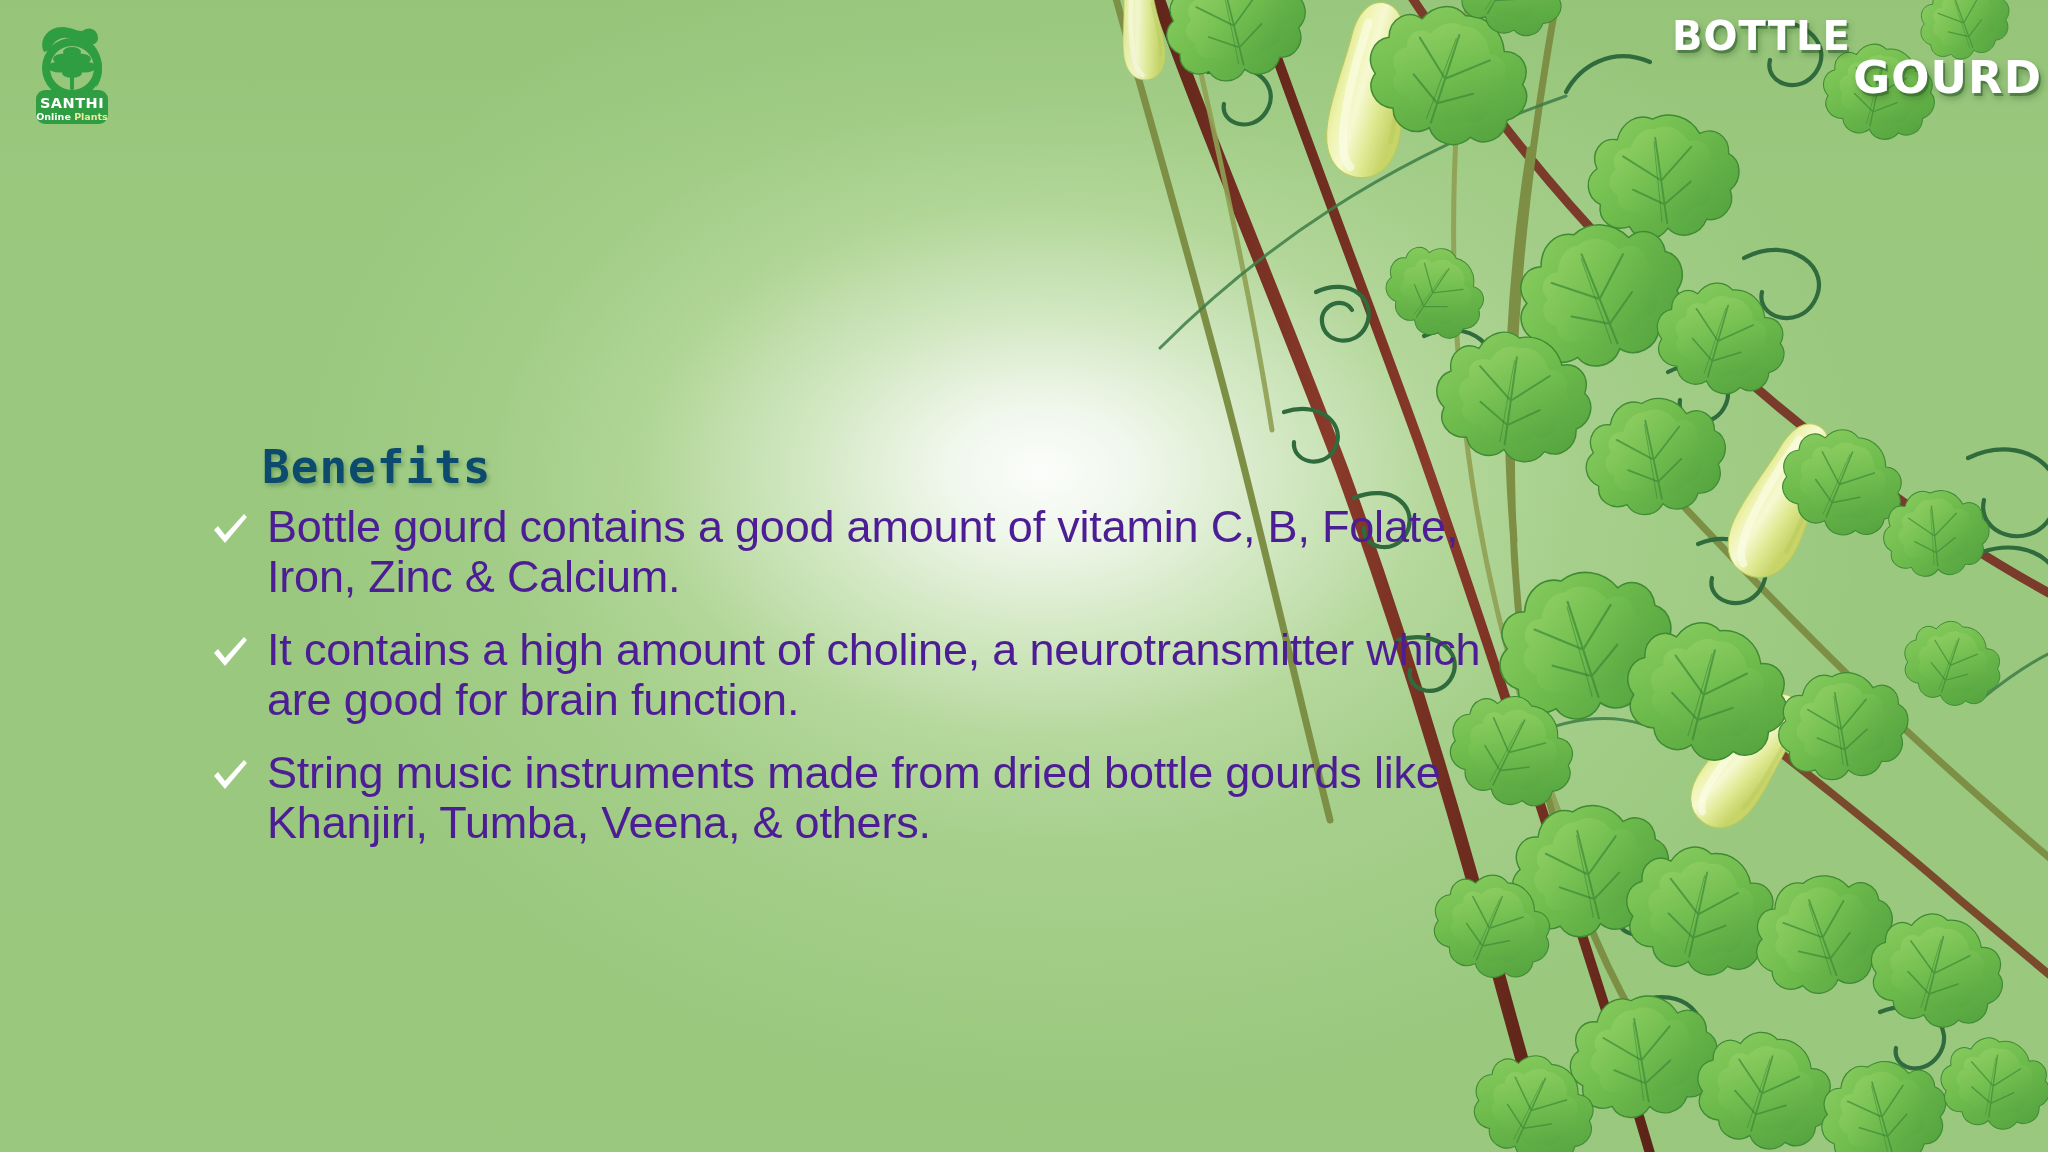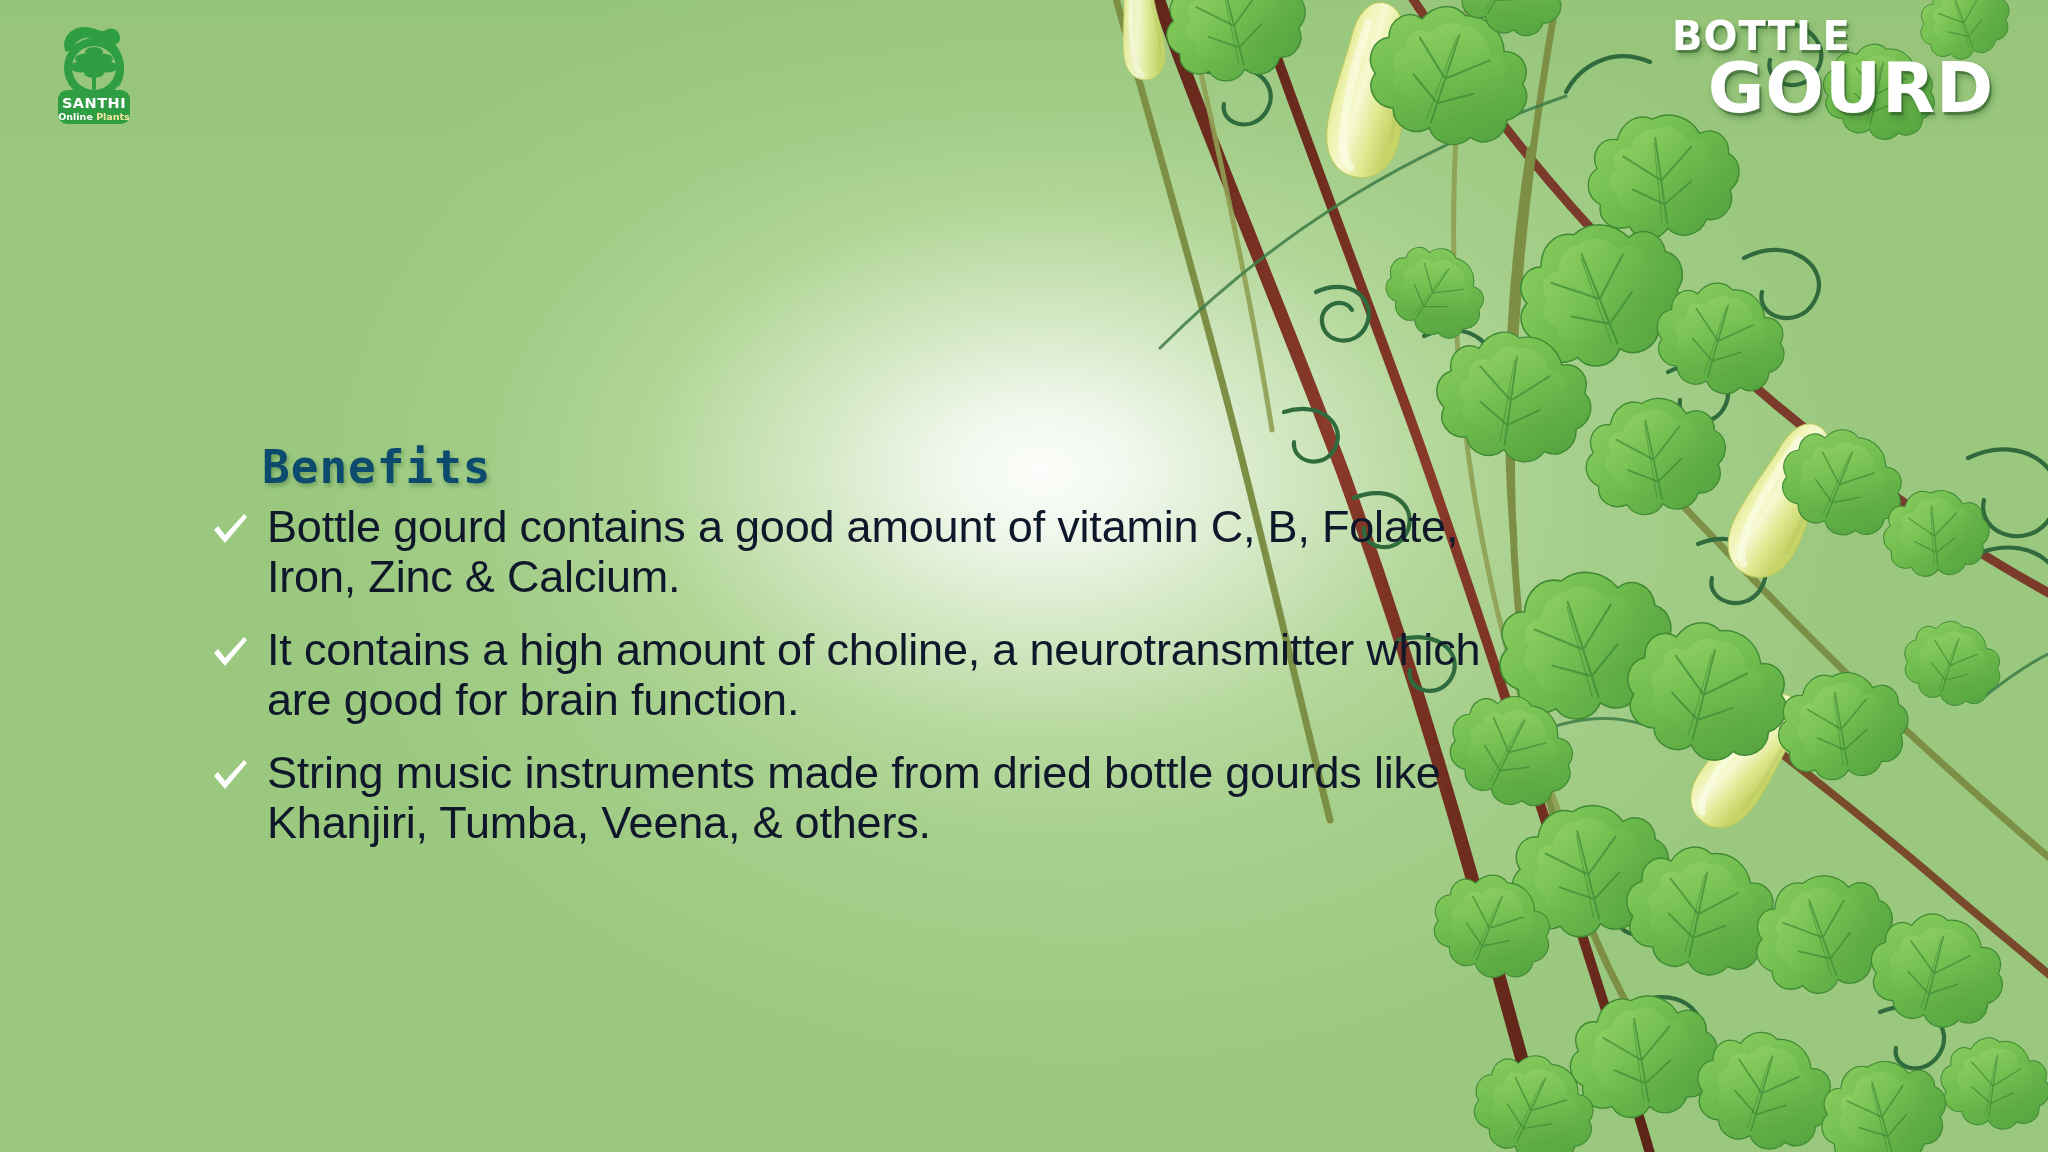--- a/index.html
+++ b/index.html
@@ -41,21 +41,21 @@
       rgba(140,190,112,0.30) 0%,
       rgba(150,198,122,0.05) 16%,
       rgba(154,200,126,0.00) 34%,
       rgba(154,200,126,0.00) 74%,
       rgba(150,198,120,0.10) 100%);
   }
 
   
   .logo {
     position: absolute;
-    left: 42px; top: 16px;
+    left: 20px; top: 16px;
     width: 104px; height: 112px;
   }
   .logo svg { display:block; width:104px; height:112px; }
 
   
   .title {
     position: absolute;
     left: 1660px; top: 18px;
     width: 388px; height: 130px;
     z-index: 6;
@@ -65,21 +65,21 @@
     font-family: "DejaVu Sans", sans-serif;
     font-weight: 700;
     color: #ffffff;
     letter-spacing: 1px;
     line-height: 0.92;
     text-shadow:
       2px 3px 0 rgba(45,95,40,0.55),
       3px 5px 7px rgba(40,85,35,0.40);
   }
   .title-l1 { font-size: 40px; text-align: left;  margin-left: 12px; }
-  .title-l2 { font-size: 69px; text-align: center; margin-right: 6px; margin-top: 2px; }
+  .title-l2 { font-size: 45px; text-align: right; margin-right: 6px; margin-top: 2px; }
 
   
   .content {
     position: absolute;
     left: 200px; top: 440px;
     width: 1320px;
     z-index: 5;
   }
   .benefits-heading {
     font-family: "DejaVu Sans Mono", "Liberation Mono", monospace;
@@ -104,21 +104,21 @@
     position: absolute;
     left: 10px; top: 8px;
     width: 40px; height: 40px;
   }
   .check-icon svg { display:block; width:40px; height:40px; }
   .bullet-text {
     display: block;
     font-family: "Liberation Sans", sans-serif;
     font-size: 45px;
     line-height: 1.12;
-    color: #0f172a;
+    color: #4c1d95;
     letter-spacing: -0.2px;
     max-width: 1255px;
   }
 
   
   .vines {
     position: absolute;
     left: 0; top: 0;
     width: 2048px; height: 1152px;
     z-index: 3;

